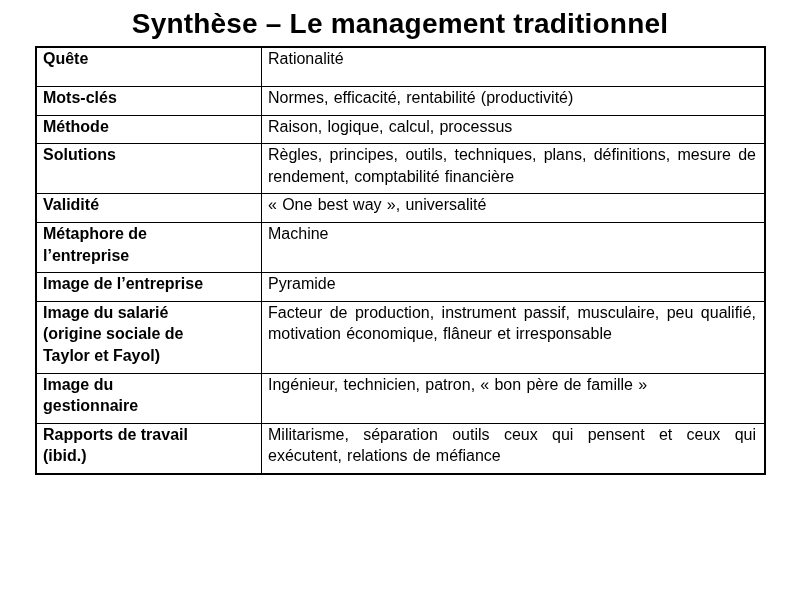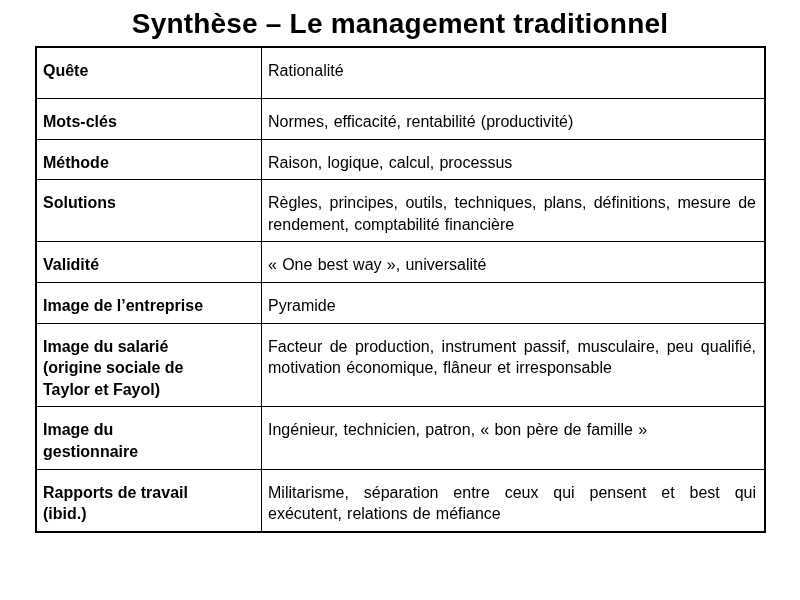--- a/index.html
+++ b/index.html
@@ -29,21 +29,21 @@
     table-layout: fixed;
     width: 731px;
     margin-left: 35px;
     border: 2px solid #000;
   }
   table.synth-table td {
     border: 1.5px solid #000;
     vertical-align: top;
     font-size: 16px;
     line-height: 1.35;
-    padding: 12px 8px 6px 6px;
+    padding: 0 8px 6px 6px;
   }
   td.label-cell {
     width: 210px;
     font-weight: bold;
     white-space: pre-line;
     padding-left: 7px;
   }
   td.value-cell {
     text-align: justify;
     word-spacing: 0.05em;
@@ -76,35 +76,40 @@
       </tr>
       <tr>
         <td class="label-cell">Solutions</td>
         <td class="value-cell">Règles, principes, outils, techniques, plans, définitions, mesure de rendement, comptabilité financière</td>
       </tr>
       <tr>
         <td class="label-cell">Validité</td>
         <td class="value-cell">« One best way », universalité</td>
       </tr>
       <tr>
+        <td class="label-cell">Métaphore de
+l’entreprise</td>
+        <td class="value-cell">Machine</td>
+      </tr>
+      <tr>
         <td class="label-cell">Image de l’entreprise</td>
         <td class="value-cell">Pyramide</td>
       </tr>
       <tr>
         <td class="label-cell">Image du salarié
 (origine sociale de
 Taylor et Fayol)</td>
         <td class="value-cell">Facteur de production, instrument passif, musculaire, peu qualifié, motivation économique, flâneur et irresponsable</td>
       </tr>
       <tr>
         <td class="label-cell">Image du
 gestionnaire</td>
         <td class="value-cell">Ingénieur, technicien, patron, « bon père de famille »</td>
       </tr>
       <tr>
         <td class="label-cell">Rapports de travail
 (ibid.)</td>
-        <td class="value-cell">Militarisme, séparation entre ceux qui pensent et best qui exécutent, relations de méfiance</td>
+        <td class="value-cell">Militarisme, séparation outils ceux qui pensent et ceux qui exécutent, relations de méfiance</td>
       </tr>
     </tbody>
   </table>
 
 </div>
 
 </body></html>

